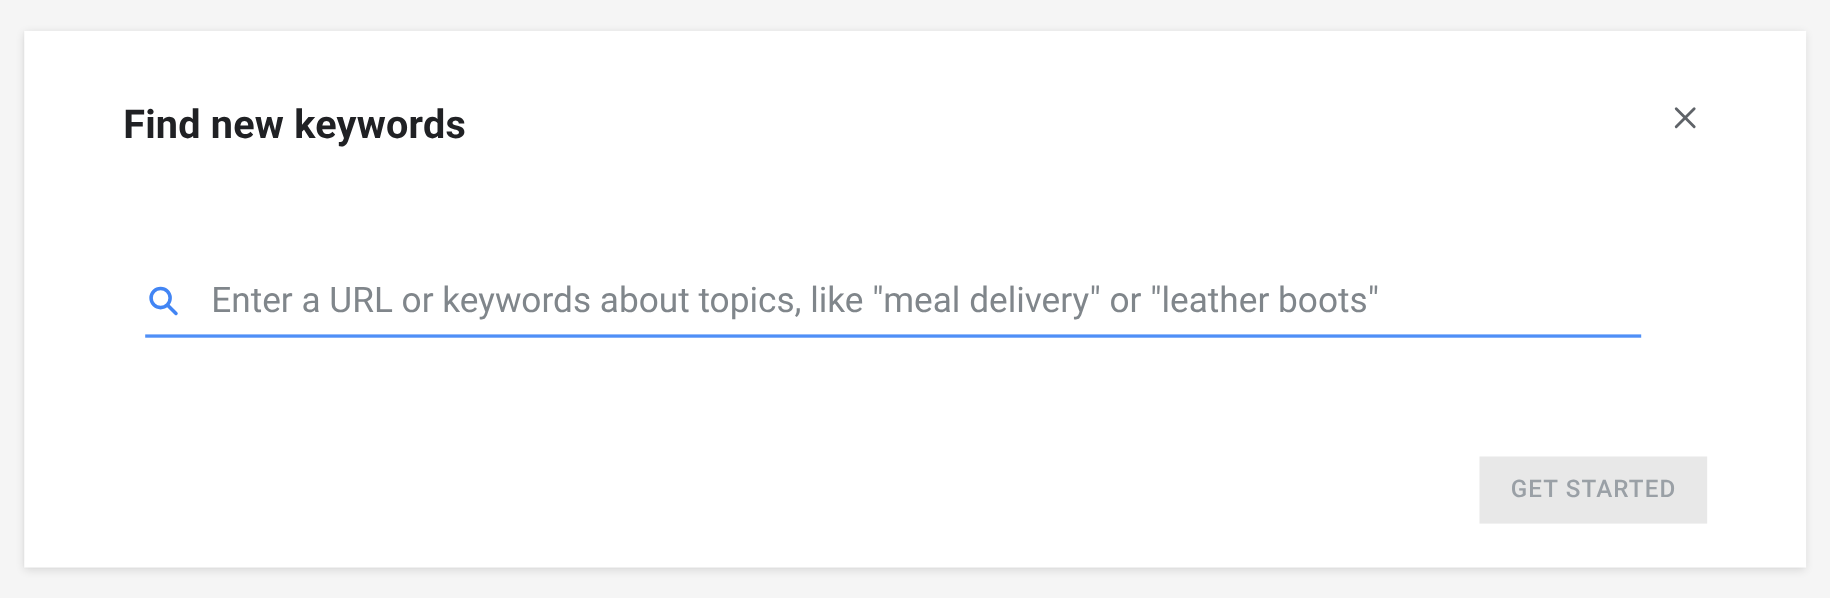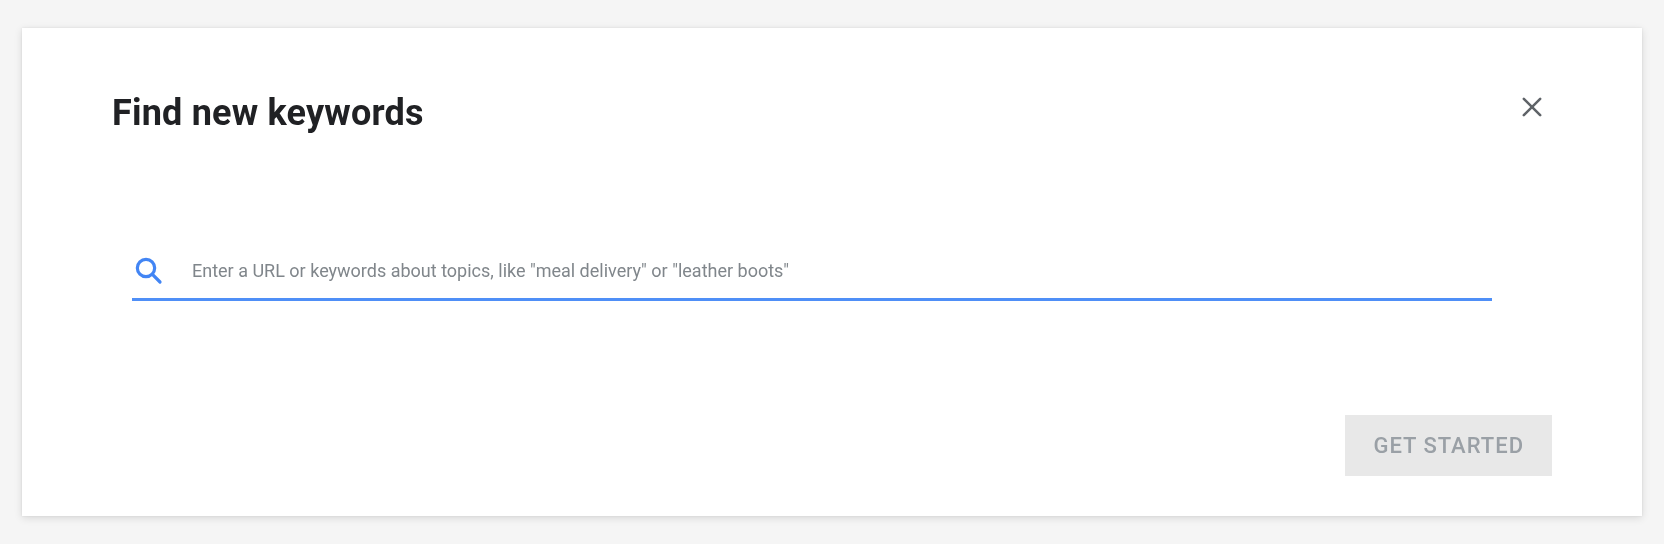--- a/index.html
+++ b/index.html
@@ -69,21 +69,21 @@
       align-items: center;
     }
     .search-icon svg {
       width: 32px;
       height: 32px;
     }
     .search-input {
       flex: 1 1 auto;
       border: none;
       outline: none;
-      font-size: 18px;
+      font-size: 32px;
       color: #202124;
       background: transparent;
       font-family: inherit;
     }
     .search-input::placeholder {
       color: #80868b;
     }
     .actions {
       position: absolute;
       right: 90px;

